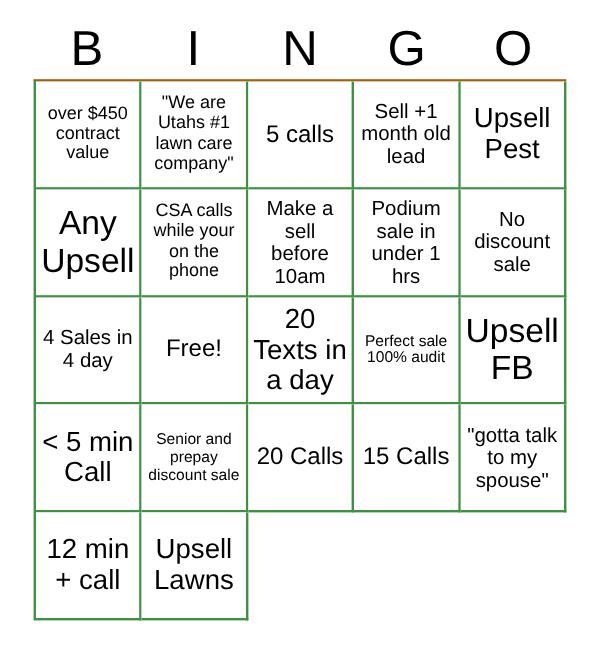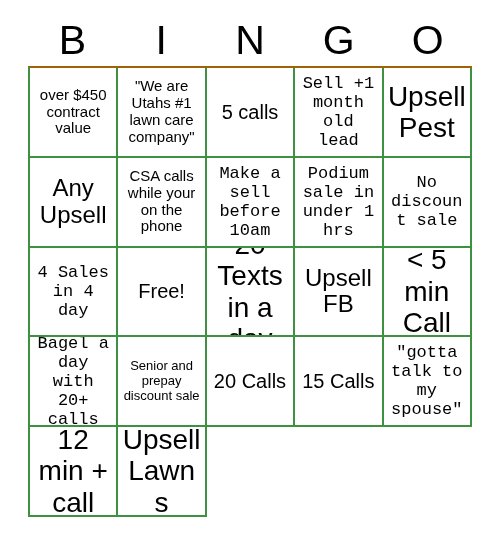--- a/index.html
+++ b/index.html
@@ -72,23 +72,23 @@
     width: 100%;
     text-align: center;
     color: #000000;
     line-height: 1.12;
     word-wrap: break-word;
   }
 
   
   .size-xs  { font-size: 13px; }
   .size-sm  { font-size: 15px; }
-  .size-md  { font-size: 17px; font-family: Liberation Mono, monospace; }
-  .size-lg  { font-size: 28px; }
-  .size-xl  { font-size: 24px; }
+  .size-md  { font-size: 17px; }
+  .size-lg  { font-size: 23px; }
+  .size-xl  { font-size: 28px; }
   .size-xxl { font-size: 20px; }
 
   .align-left   { text-align: center; }
   .align-center { text-align: center; }
 </style>
 </head>
 <body>
 
 <div id="bingo-card">
 
@@ -134,27 +134,27 @@
       <div class="bingo-cell">
         <span class="cell-text size-md align-center">4 Sales in 4 day</span>
       </div>
       <div class="bingo-cell">
         <span class="cell-text size-xxl align-center">Free!</span>
       </div>
       <div class="bingo-cell">
         <span class="cell-text size-lg align-center">20 Texts in a day</span>
       </div>
       <div class="bingo-cell">
+        <span class="cell-text size-xs align-center">Perfect sale 100% audit</span>
+      </div>
+      <div class="bingo-cell">
         <span class="cell-text size-xl align-center">Upsell FB</span>
       </div>
       <div class="bingo-cell">
         <span class="cell-text size-lg align-center">&lt; 5 min Call</span>
-      </div>
-      <div class="bingo-cell">
-        <span class="cell-text size-md align-center">Bagel a day with 20+ calls</span>
       </div>
       <div class="bingo-cell">
         <span class="cell-text size-xs align-left">Senior and prepay discount sale</span>
       </div>
       <div class="bingo-cell">
         <span class="cell-text size-xxl align-center">20 Calls</span>
       </div>
       <div class="bingo-cell">
         <span class="cell-text size-xxl align-center">15 Calls</span>
       </div>

